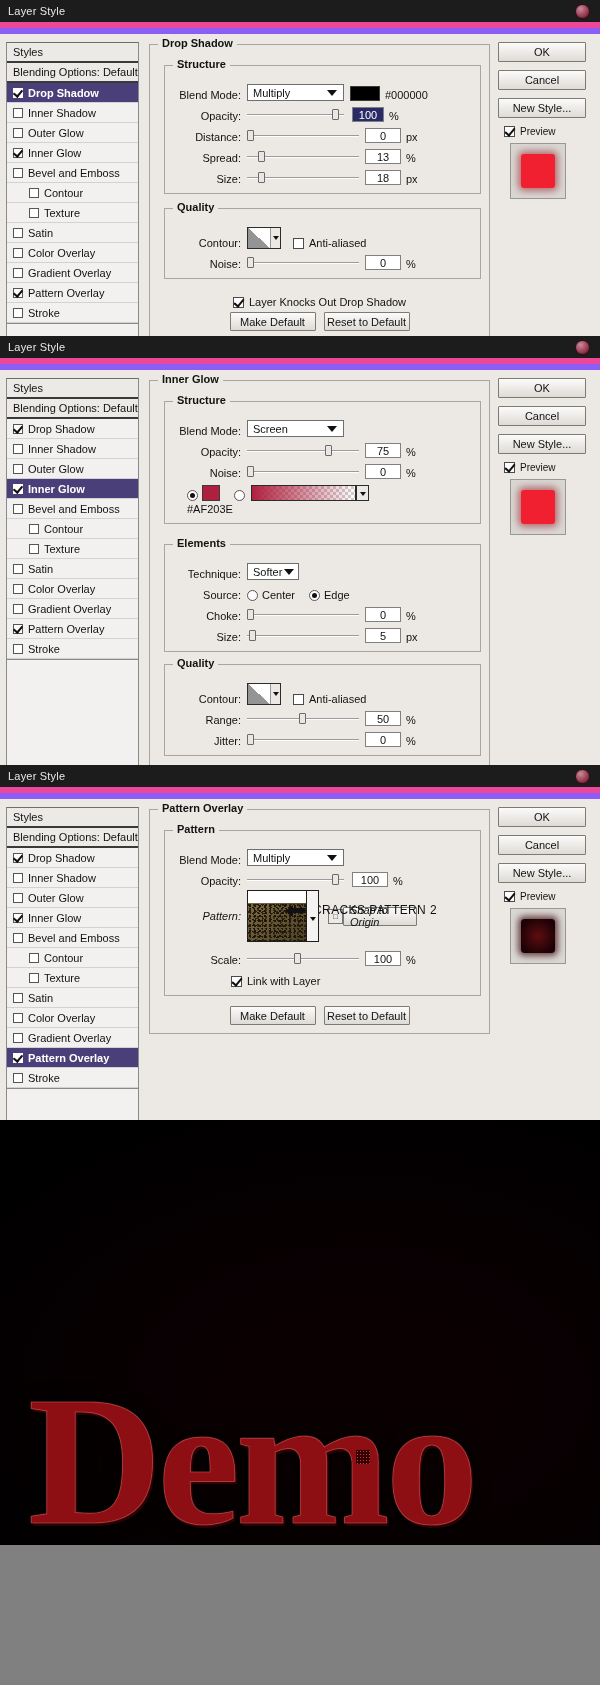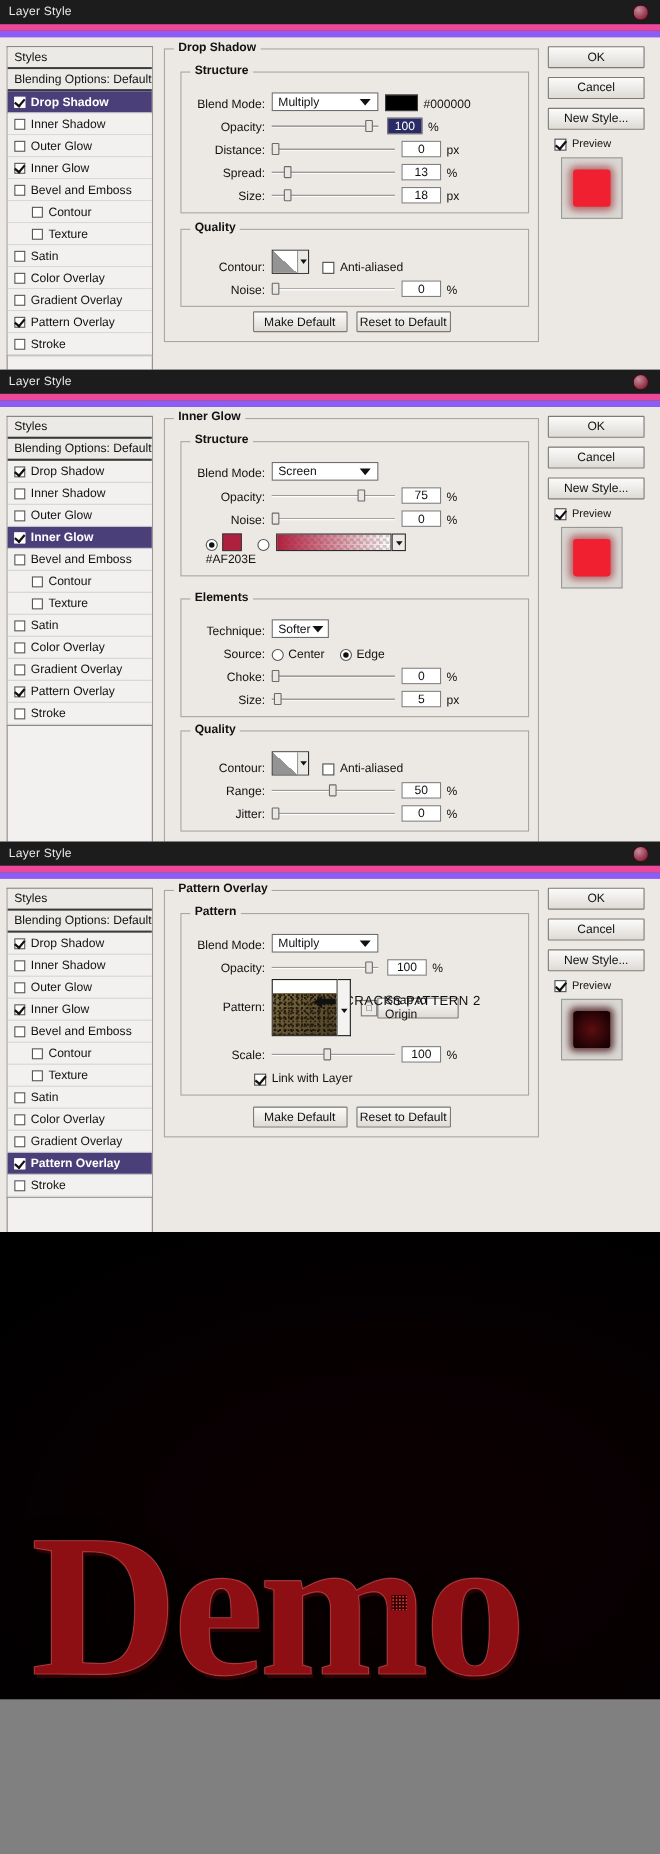--- a/index.html
+++ b/index.html
@@ -295,20 +295,24 @@
             <span class="lbl" style="width:68px;">Noise:</span>
             <div class="track" style="width:112px;flex:0 0 112px;">
               <span class="bar"></span>
                 <span class="thumb" style="left:0%;"></span>
             </div>
             <div class="num" style="width:36px;margin-left:6px;">0</div>
             <span class="unit">%</span>
           </div>
         </div>
 
+        <div class="row" style="justify-content:center;margin-top:8px;">
+          <span class="chk on"></span>
+          <span style="font-size:11px;">Layer Knocks Out Drop Shadow</span>
+        </div>
         <div class="defbtns" style="margin-top:4px;">
           <div class="btn">Make Default</div>
           <div class="btn">Reset to Default</div>
         </div>
       </div>
     </div>
 
     <div class="right-col">
       <div class="btn">OK</div>
       <div class="btn">Cancel</div>
@@ -605,21 +609,21 @@
           <div class="row">
             <span class="lbl" style="width:68px;">Opacity:</span>
             <div class="track" style="width:97px;flex:0 0 97px;">
               <span class="bar"></span>
                 <span class="thumb" style="left:88%;"></span>
             </div>
             <div class="num" style="width:36px;margin-left:8px;">100</div>
             <span class="unit">%</span>
           </div>
 
-          <div class="row" style="height:58px;align-items:center;">
+          <div class="row" style="height:58px;align-items:center;font-style:italic;">
             <span class="lbl" style="width:68px;">Pattern:</span>
             <div class="pat-thumb">
               <span class="pat-img"></span>
             </div>
             <span class="pat-caret" style="height:52px;border:1px solid #1e1e1e;border-left:none;box-sizing:border-box;background:#f4f3f1;"></span>
             <span class="newpat-btn" style="margin-left:9px;">□</span>
             <div class="btn" style="width:74px;margin-left:0;padding-left:6px;">Snap to Origin</div>
           </div>
 
           <div class="row" style="height:20px;margin-top:-48px;margin-left:112px;">

